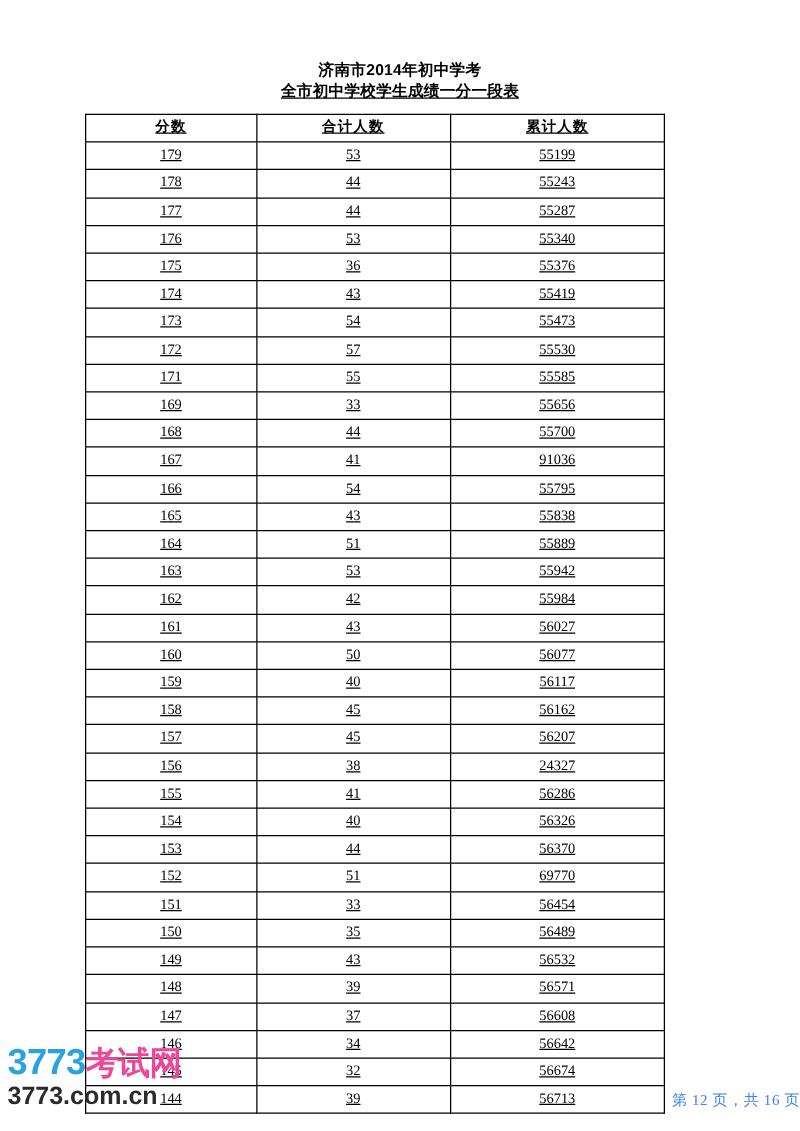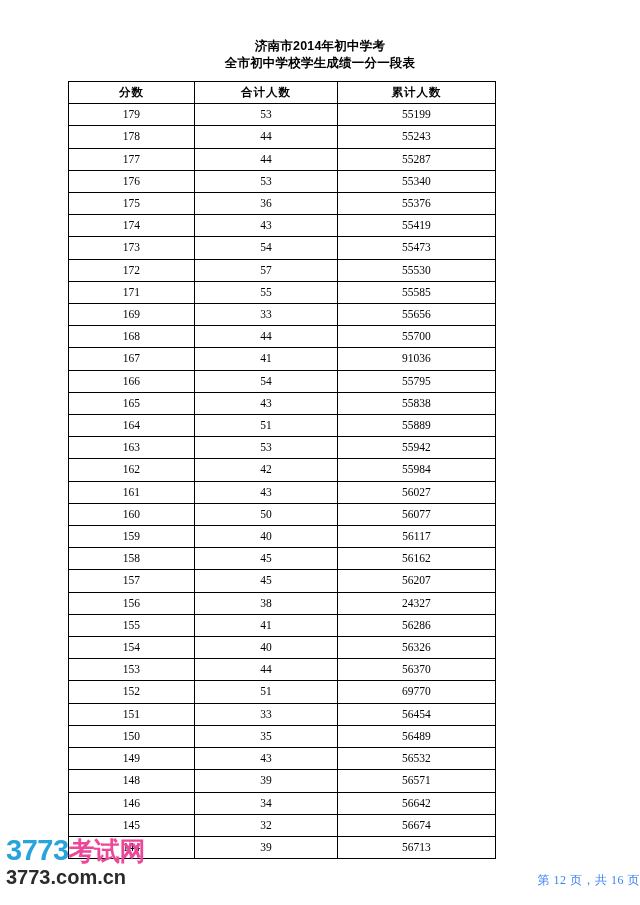--- a/index.html
+++ b/index.html
@@ -12,40 +12,42 @@
     background: #ffffff;
     font-family: "Liberation Serif", "DejaVu Serif", serif;
     position: relative;
     overflow: hidden;
   }
   .page {
     position: relative;
     width: 640px;
     height: 905px;
     box-sizing: border-box;
-    padding: 38px 68px 0 68px;
+    padding: 48px 68px 0 68px;
     border-radius: 31px;
   }
   .doc-title {
     text-align: center;
     font-family: "Liberation Sans", "DejaVu Sans", sans-serif;
     font-weight: bold;
     font-size: 12.5px;
     line-height: 17px;
     color: #000;
     letter-spacing: 0.2px;
   }
   .doc-title .line2 {
     display: block;
+    text-decoration: underline;
   }
   table.score-table {
     margin-top: 9px;
     border-collapse: collapse;
-    width: 428px;
+    width: 464px;
     table-layout: fixed;
+    text-decoration: underline;
   }
   table.score-table th,
   table.score-table td {
     border: 1px solid #000000;
     text-align: center;
     color: #000;
     font-size: 11px;
     height: 21.2px;
     padding: 0;
     line-height: 21.2px;
@@ -276,20 +278,25 @@
           <td>149</td>
           <td>43</td>
           <td>56532</td>
         </tr>
         <tr>
           <td>148</td>
           <td>39</td>
           <td>56571</td>
         </tr>
         <tr>
+          <td>147</td>
+          <td>37</td>
+          <td>56608</td>
+        </tr>
+        <tr>
           <td>146</td>
           <td>34</td>
           <td>56642</td>
         </tr>
         <tr>
           <td>145</td>
           <td>32</td>
           <td>56674</td>
         </tr>
         <tr>

